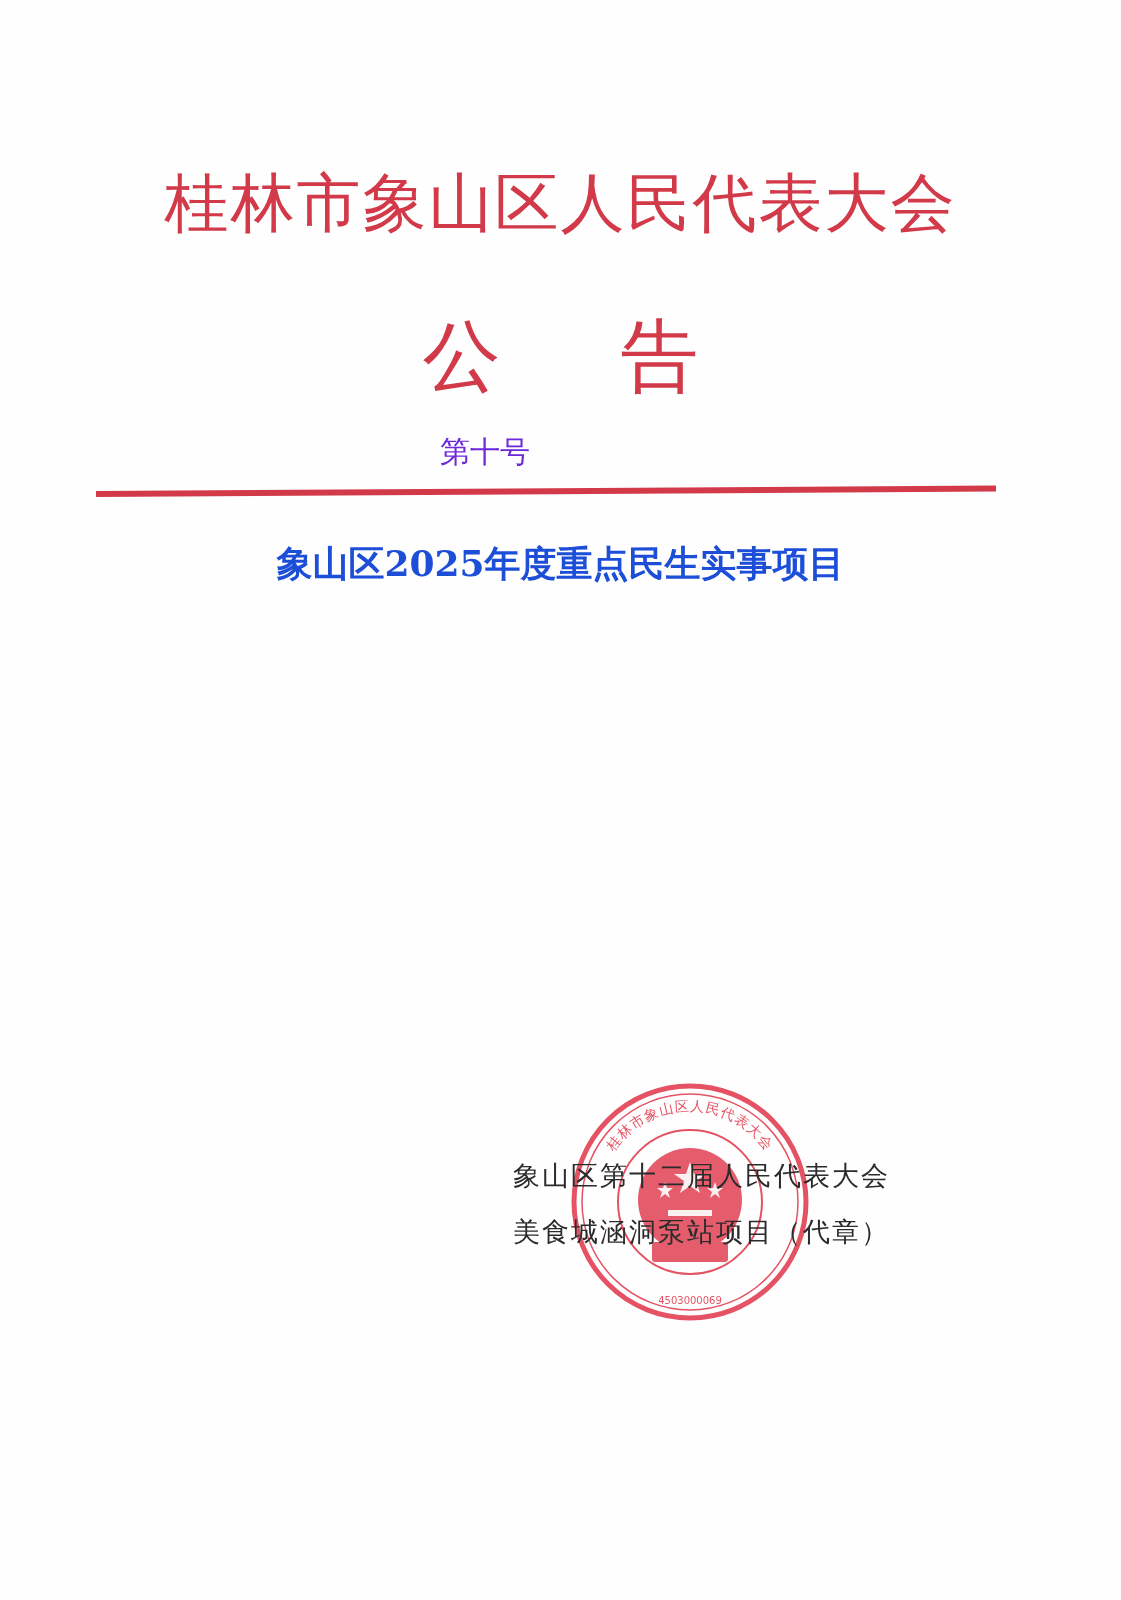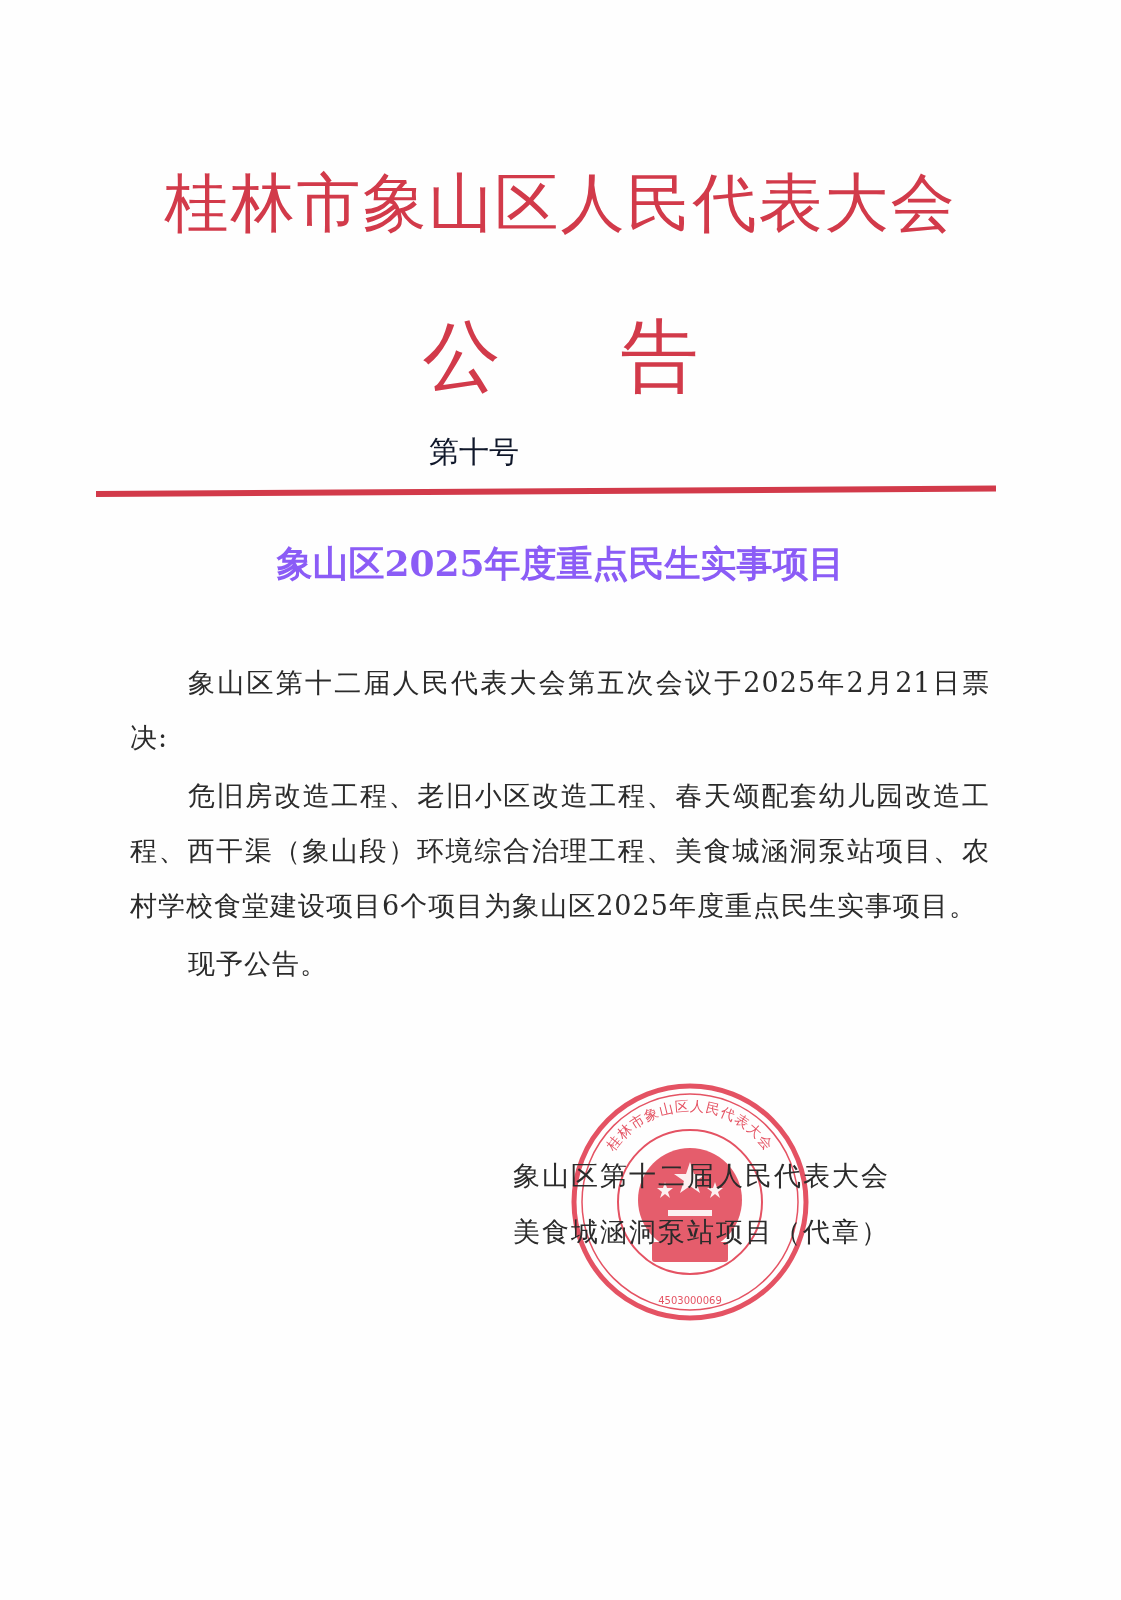--- a/index.html
+++ b/index.html
@@ -9,30 +9,30 @@
     position: absolute; left: 0; width: 1121px; top: 160px; text-align: center;
     font-family: "DejaVu Serif", "Liberation Serif", serif; font-size: 64px; color: #d23a4a;
     letter-spacing: 2px; font-weight: normal;
   }
   .doc-type {
     position: absolute; left: 0; width: 1121px; top: 305px; text-align: center;
     font-family: Liberation Mono, monospace; font-size: 78px; color: #d23a4a;
     letter-spacing: 120px; text-indent: 120px;
   }
   .doc-number {
-    position: absolute; left: 0; width: 948px; top: 432px; text-align: center;
-    font-family: "DejaVu Sans", "Liberation Sans", sans-serif; font-size: 30px; color: #0f172a;
+    position: absolute; left: 11px; width: 948px; top: 432px; text-align: center;
+    font-family: "DejaVu Sans", "Liberation Sans", sans-serif; font-size: 30px; color: #6d28d9;
   }
   .red-rule {
     position: absolute; left: 96px; top: 491px; width: 900px; height: 6px; background: #d23a4a;
     transform: rotate(-0.35deg); transform-origin: left center;
   }
   .doc-heading {
     position: absolute; left: 0; width: 1121px; top: 540px; text-align: center;
-    font-family: "DejaVu Serif", "Liberation Serif", serif; font-size: 36px; font-weight: bold; color: #8b5cf6;
+    font-family: "DejaVu Serif", "Liberation Serif", serif; font-size: 36px; font-weight: bold; color: #1d4ed8;
   }
   .body-text {
     position: absolute; left: 130px; width: 860px; top: 655px;
     font-family: "DejaVu Serif", "Liberation Serif", serif; font-size: 27px; color: #2b2b2b;
     line-height: 55px; letter-spacing: 1px;
   }
   .body-text p { margin: 0; text-indent: 58px; text-align: justify; }
   .body-text p + p { margin-top: 3px; }
   .stamp {
     position: absolute; left: 570px; top: 1082px; width: 240px; height: 240px;
@@ -47,25 +47,20 @@
 </head>
 <body>
 
 <div class="page">
   <div class="org-title">桂林市象山区人民代表大会</div>
   <div class="doc-type">公告</div>
   <div class="doc-number">第十号</div>
   <div class="red-rule"></div>
   <div class="doc-heading">象山区2025年度重点民生实事项目</div>
 
-  <div class="body-text">
-    <p>象山区第十二届人民代表大会第五次会议于2025年2月21日票决:</p>
-    <p>危旧房改造工程、老旧小区改造工程、春天颂配套幼儿园改造工程、西干渠（象山段）环境综合治理工程、美食城涵洞泵站项目、农村学校食堂建设项目6个项目为象山区2025年度重点民生实事项目。</p>
-    <p>现予公告。</p>
-  </div>
 
   <svg class="stamp" viewBox="0 0 240 240">
     <g fill="none" stroke="#e03548" opacity="0.85">
       <circle cx="120" cy="120" r="116" stroke-width="5"></circle>
       <circle cx="120" cy="120" r="108" stroke-width="1.5"></circle>
       <circle cx="120" cy="120" r="72" stroke-width="2"></circle>
     </g>
     <defs>
       <path id="seal-arc" d="M 30 140 A 92 92 0 1 1 210 140"></path>
     </defs>

